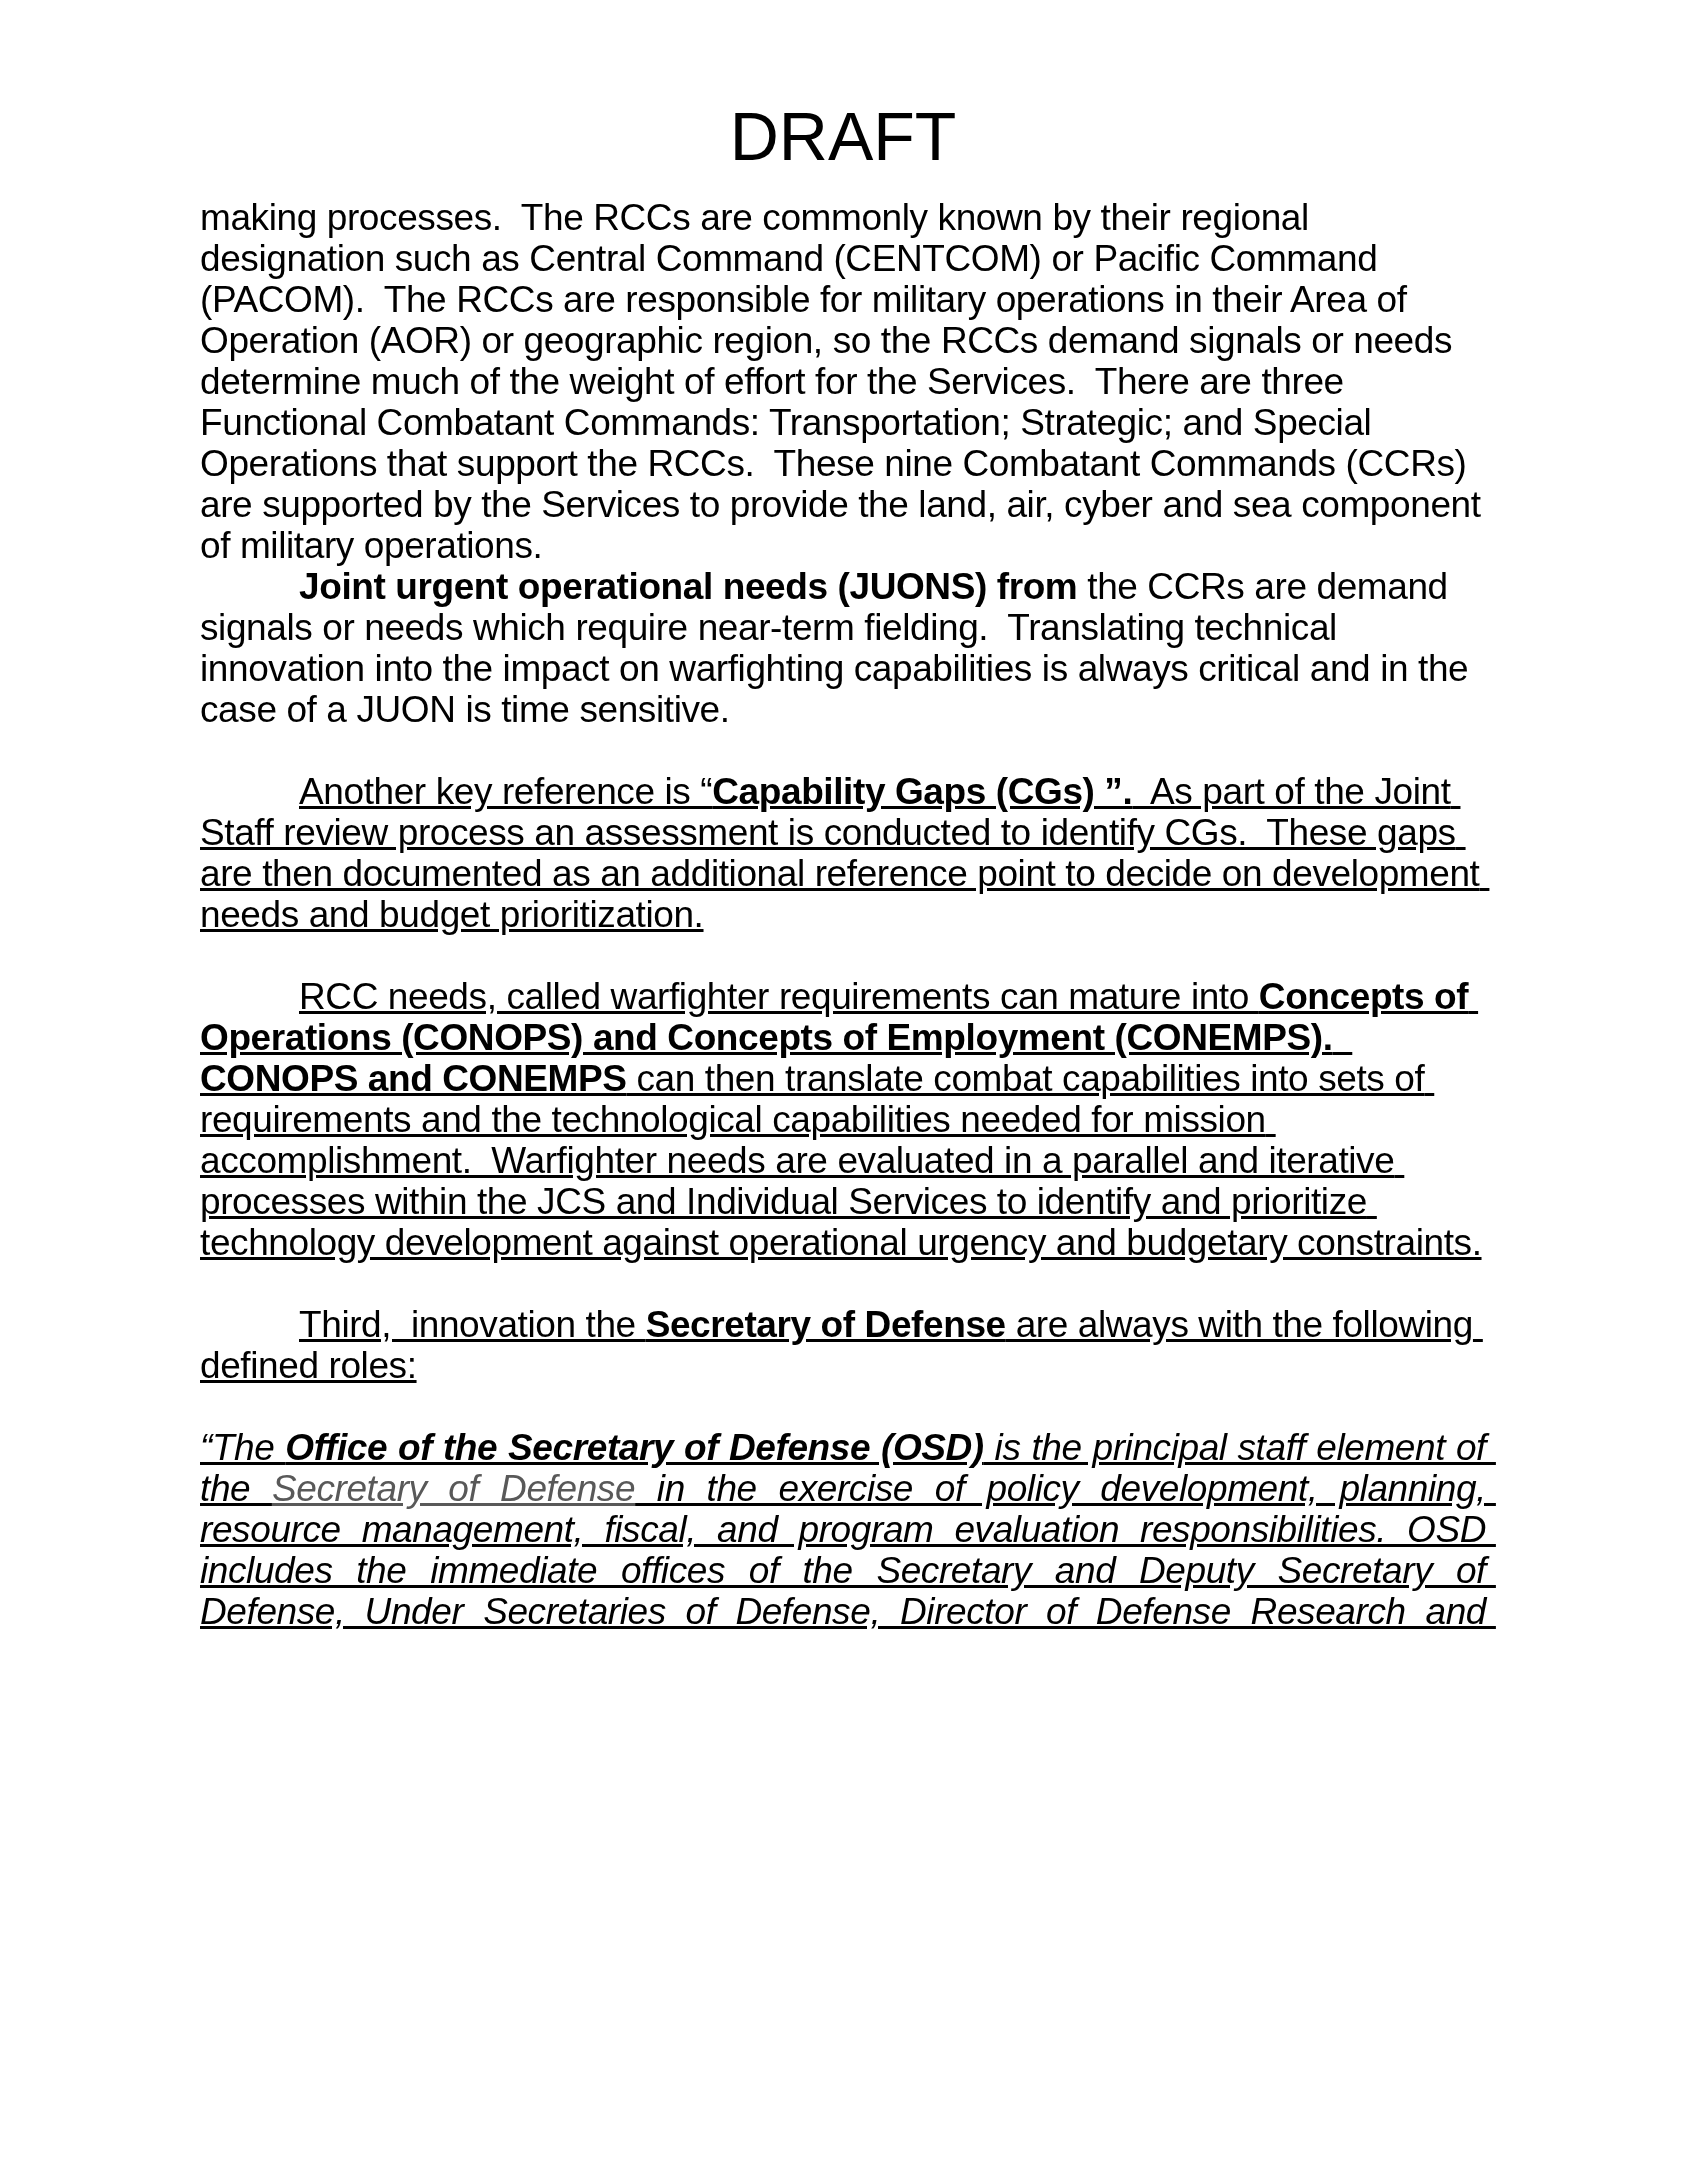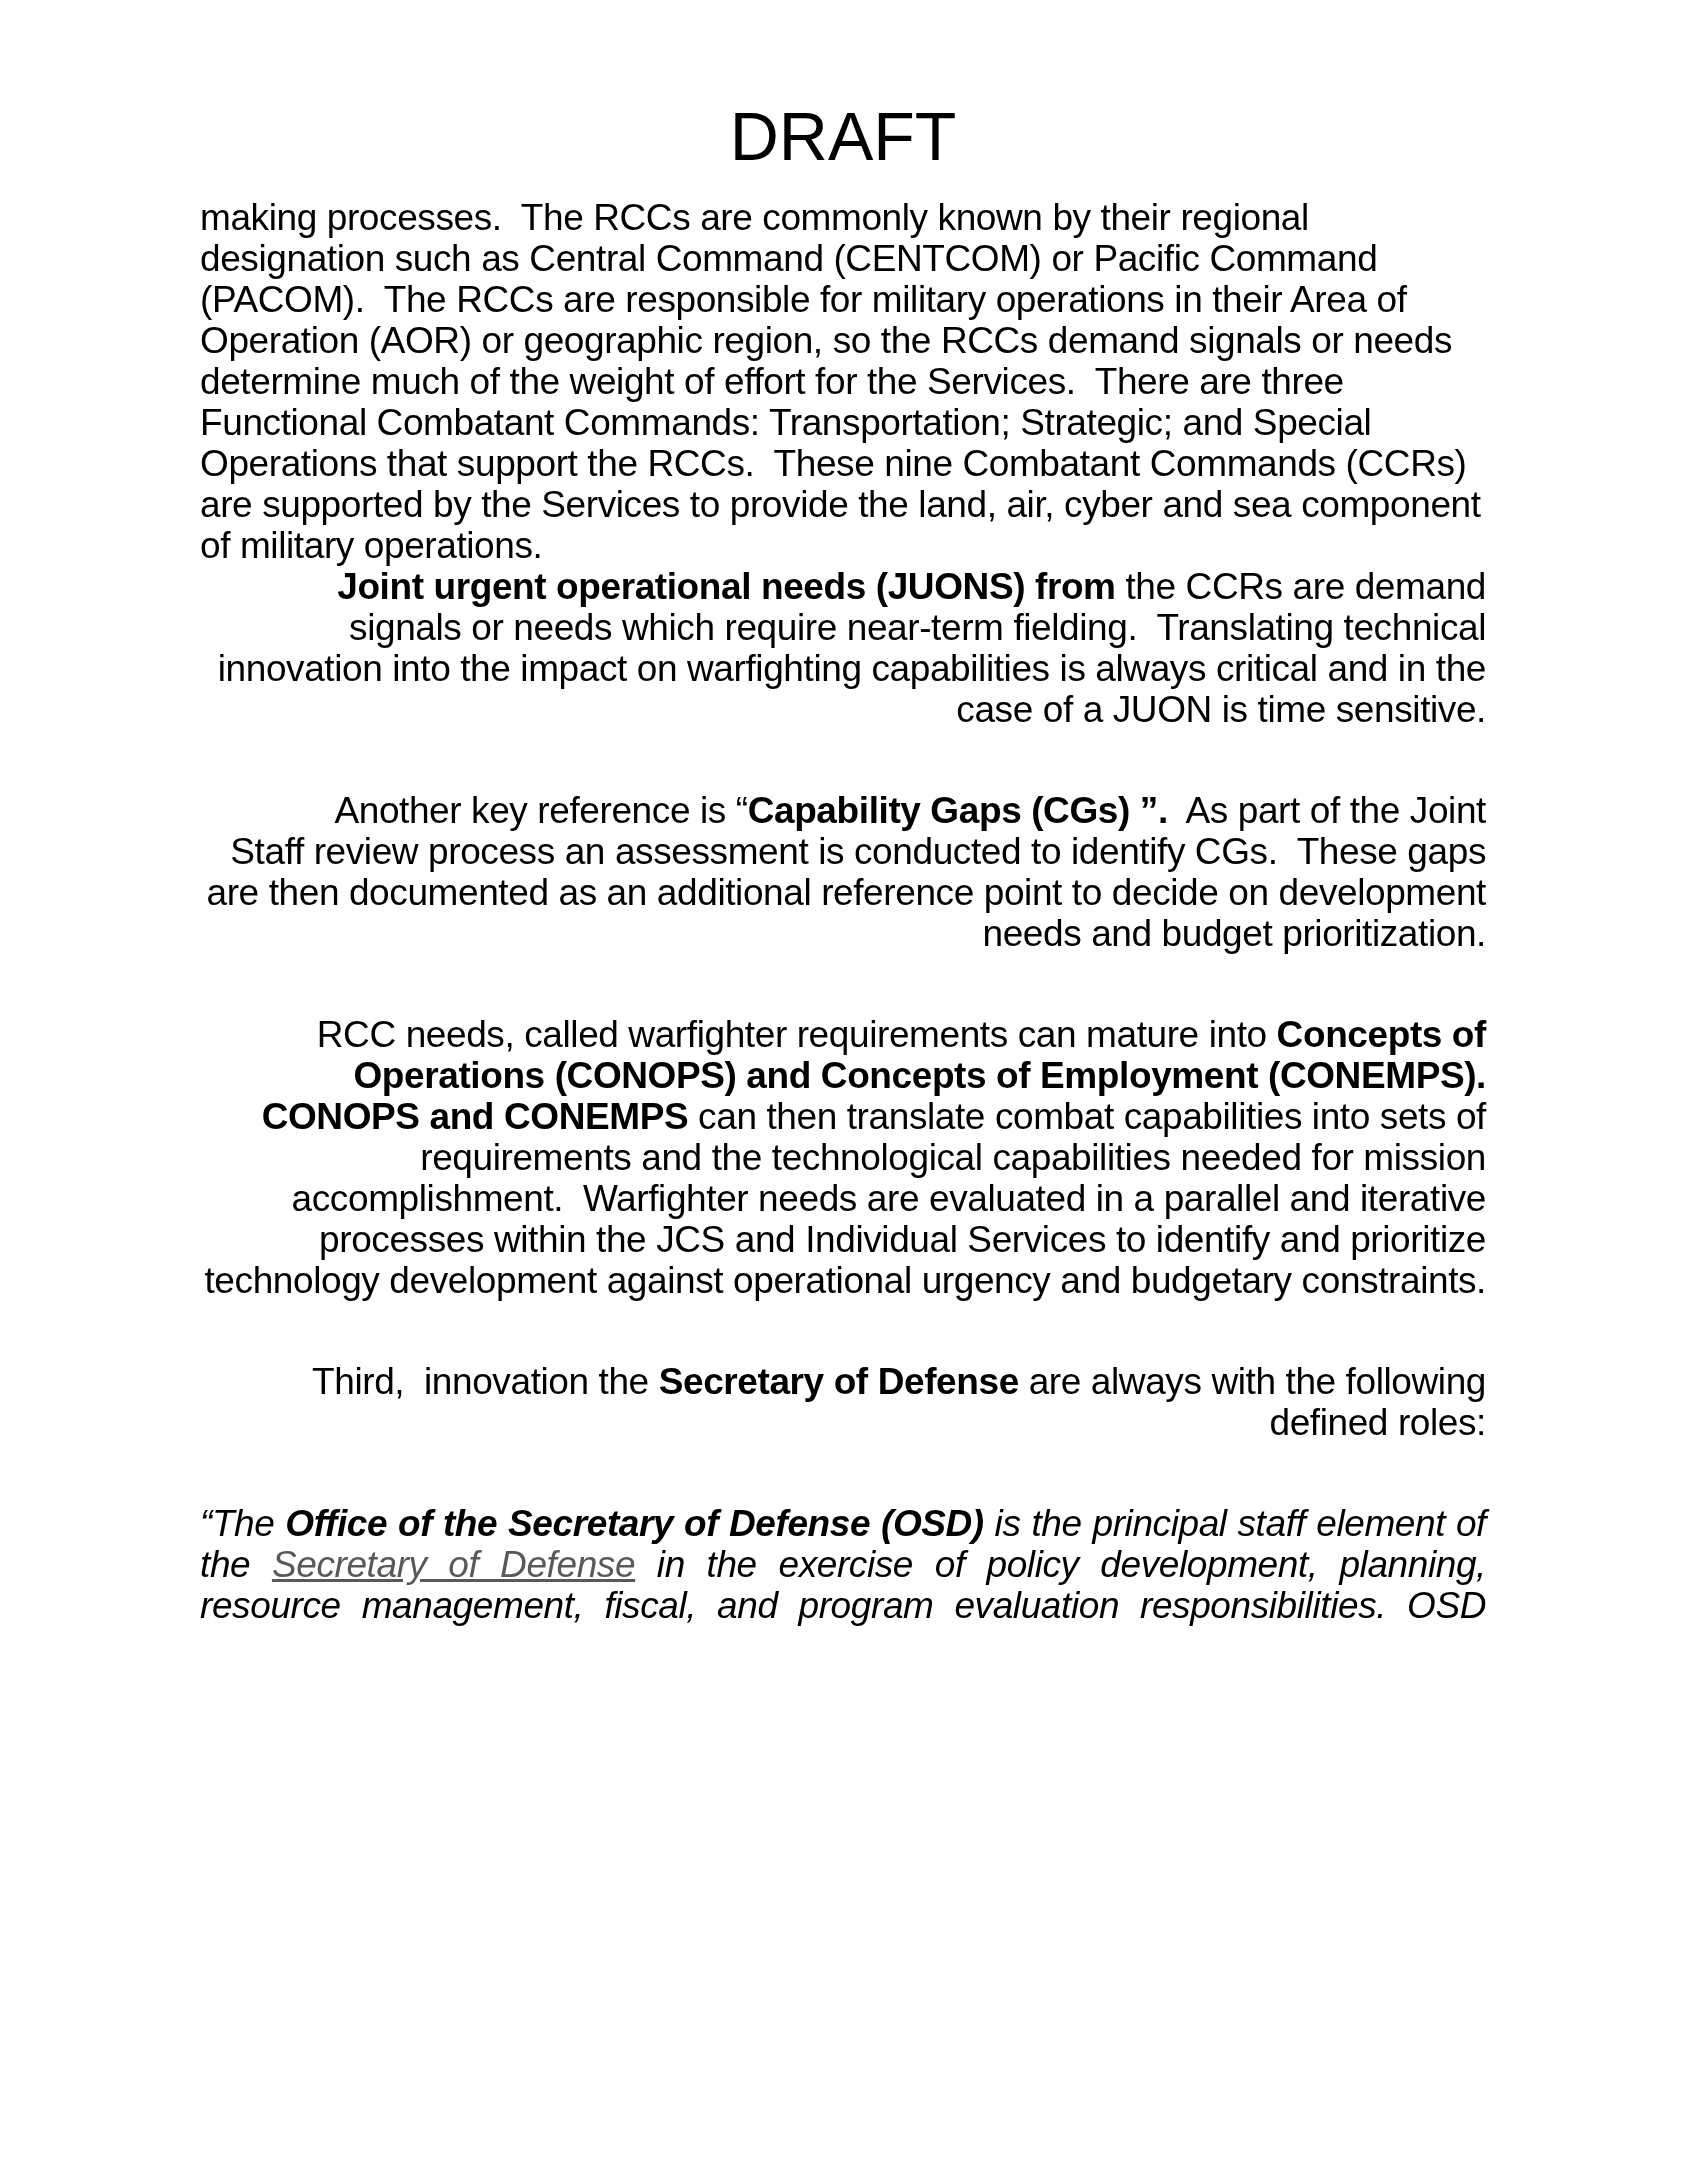--- a/index.html
+++ b/index.html
@@ -31,22 +31,22 @@
     letter-spacing: 0;
   }
   .para {
     font-size: 37px;
     line-height: 41px;
     letter-spacing: -0.4px;
     margin: 0;
     white-space: pre-wrap;
     text-align: left;
   }
-  .para.gap { margin-top: 60px; }
-  .para.indent-first { text-indent: 99px; text-align: right; }
+  .para.gap { margin-top: 41px; text-decoration: underline; }
+  .para.indent-first { text-indent: 99px; }
   .para.justify { text-align: justify; }
   .para.italic { font-style: italic; }
   .bold { font-weight: 700; }
   .link {
     color: #595959;
     text-decoration: underline;
     text-decoration-color: #595959;
     cursor: pointer;
   }
   .page-number {

